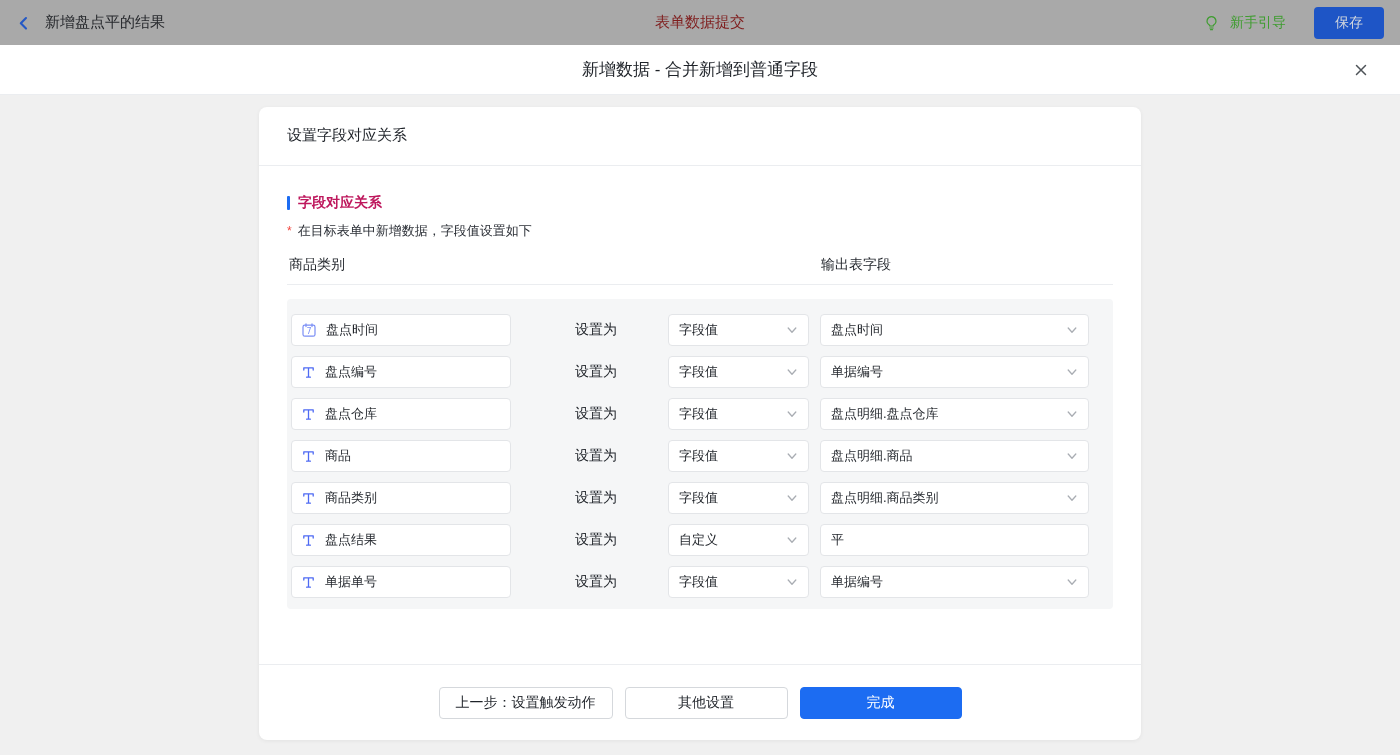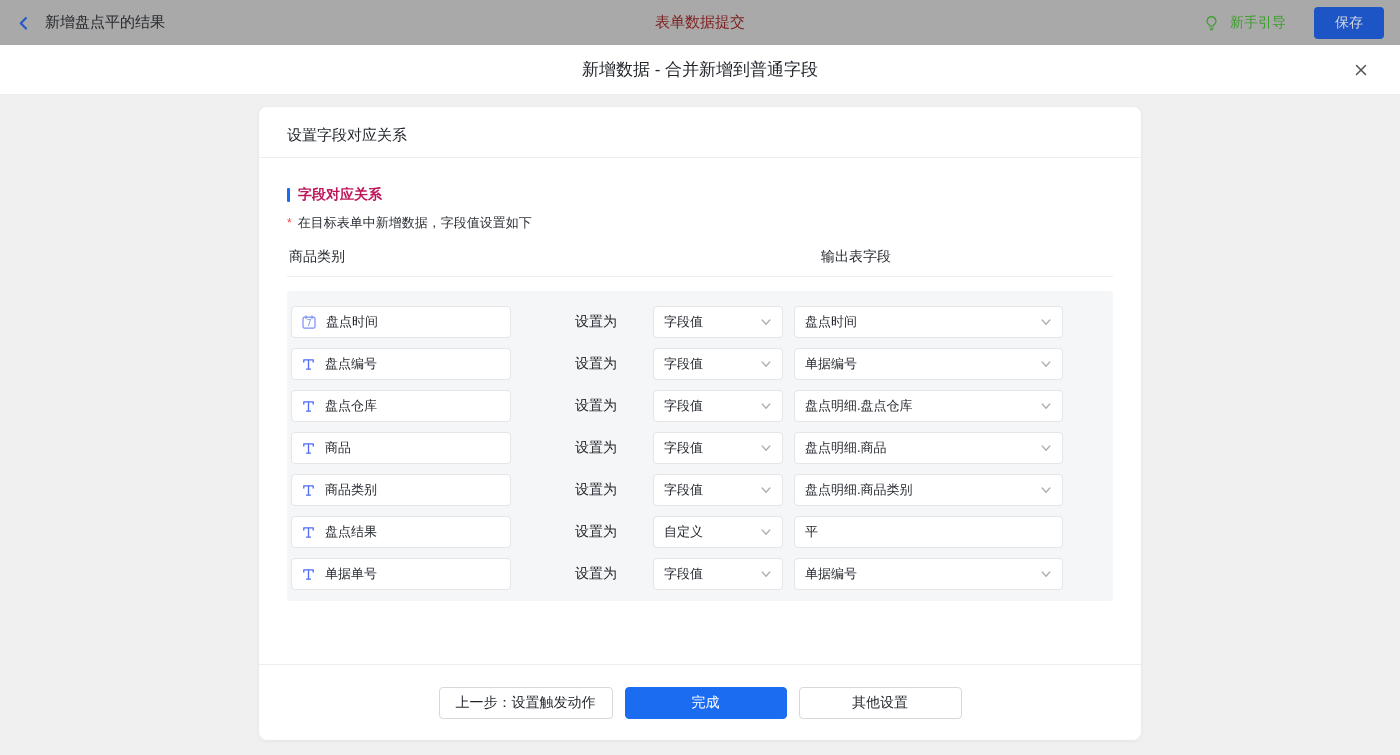--- a/index.html
+++ b/index.html
@@ -16,41 +16,41 @@
   .save-btn { background: #1e55c6; color: #d3d7dd; border: none; border-radius: 4px; font-size: 14px; padding: 7px 21px; cursor: pointer; font-family: inherit; }
 
   
   .modal-header { height: 50px; background: #fff; position: relative; display: flex; align-items: center; justify-content: center; border-bottom: 1px solid #ebedf0; }
   .modal-title { font-size: 17px; font-weight: 500; color: #1f2329; }
   .close-btn { position: absolute; right: 26px; top: 50%; transform: translateY(-50%); background: none; border: none; cursor: pointer; line-height: 0; padding: 4px; }
 
   
   .modal-body { height: 660px; background: #f0f0f0; }
   .card { width: 882px; height: 633px; margin: 12px auto 0; background: #fff; border-radius: 8px; box-shadow: 0 1px 4px rgba(0,0,0,0.06); display: flex; flex-direction: column; }
-  .card-header { padding: 19px 28px 12px; font-size: 15px; color: #1f2329; border-bottom: 1px solid #ebedf0; }
+  .card-header { padding: 19px 28px 20px; font-size: 15px; color: #1f2329; border-bottom: 1px solid #ebedf0; }
   .card-content { flex: 1; padding: 28px 28px 0; }
 
   .section-title { display: flex; align-items: center; gap: 8px; }
   .section-bar { width: 3px; height: 14px; background: #1c6cf2; border-radius: 1px; }
   .section-label { font-size: 14px; font-weight: bold; color: #be185d; }
 
   .hint { margin-top: 10px; font-size: 13px; color: #2b2f36; display: flex; align-items: center; }
   .req-mark { color: #f2453d; font-size: 12px; margin-right: 6px; }
 
   .cols { position: relative; margin-top: 16px; padding-bottom: 11px; border-bottom: 1px solid #ebedf0; font-size: 14px; color: #1f2329; height: 29px; }
   .col-target { position: absolute; left: 2px; top: 0; }
   .col-output { position: absolute; left: 534px; top: 0; }
 
   .rows-panel { margin-top: 14px; background: #f5f6f7; border-radius: 4px; padding: 15px 0 1px; }
   .frow { display: flex; align-items: center; margin: 0 0 10px 4px; }
   .fbox { width: 220px; height: 32px; background: #fff; border: 1px solid #e3e5e8; border-radius: 4px; display: flex; align-items: center; gap: 9px; padding: 0 9px; font-size: 13px; cursor: default; }
   .fbox .icon { line-height: 0; flex: 0 0 auto; }
   .set-as { width: 56px; margin-left: 64px; font-size: 14px; color: #1f2329; }
   .selbox { height: 32px; background: #fff; border: 1px solid #e3e5e8; border-radius: 4px; display: flex; align-items: center; padding: 0 10px; font-size: 13px; color: #1f2329; cursor: pointer; }
-  .mode-box { width: 130px; margin-left: 22px; }
+  .mode-box { width: 141px; margin-left: 37px; }
   .value-box { width: 269px; margin-left: 11px; }
   .selbox .chev { margin-left: auto; line-height: 0; }
 
   
   .card-footer { height: 76px; border-top: 1px solid #ebedf0; display: flex; align-items: center; justify-content: center; gap: 12px; }
   .btn { height: 32px; background: #fff; border: 1px solid #d5d8dc; border-radius: 4px; font-size: 14px; color: #1f2329; font-family: inherit; cursor: pointer; padding: 0 16px; }
   .btn-prev { min-width: 165px; }
   .btn-other { min-width: 163px; }
   .btn-primary { min-width: 162px; background: #1c6cf2; border: 1px solid #1c6cf2; color: #fff; }
 </style>
@@ -311,17 +311,17 @@
                   <polyline points="2.2,4 6,8.2 9.8,4" stroke="#a9adb3" stroke-width="1.3" stroke-linecap="round" stroke-linejoin="round"></polyline>
                 </svg>
       </span>
     </div>
   </div>
 </div>
     </div>
 
     <div class="card-footer">
       <button class="btn btn-prev">上一步：设置触发动作</button>
+      <button class="btn btn-other">其他设置</button>
       <button class="btn btn-primary">完成</button>
-      <button class="btn btn-other">其他设置</button>
     </div>
   </div>
 </div>
 
 </body></html>

